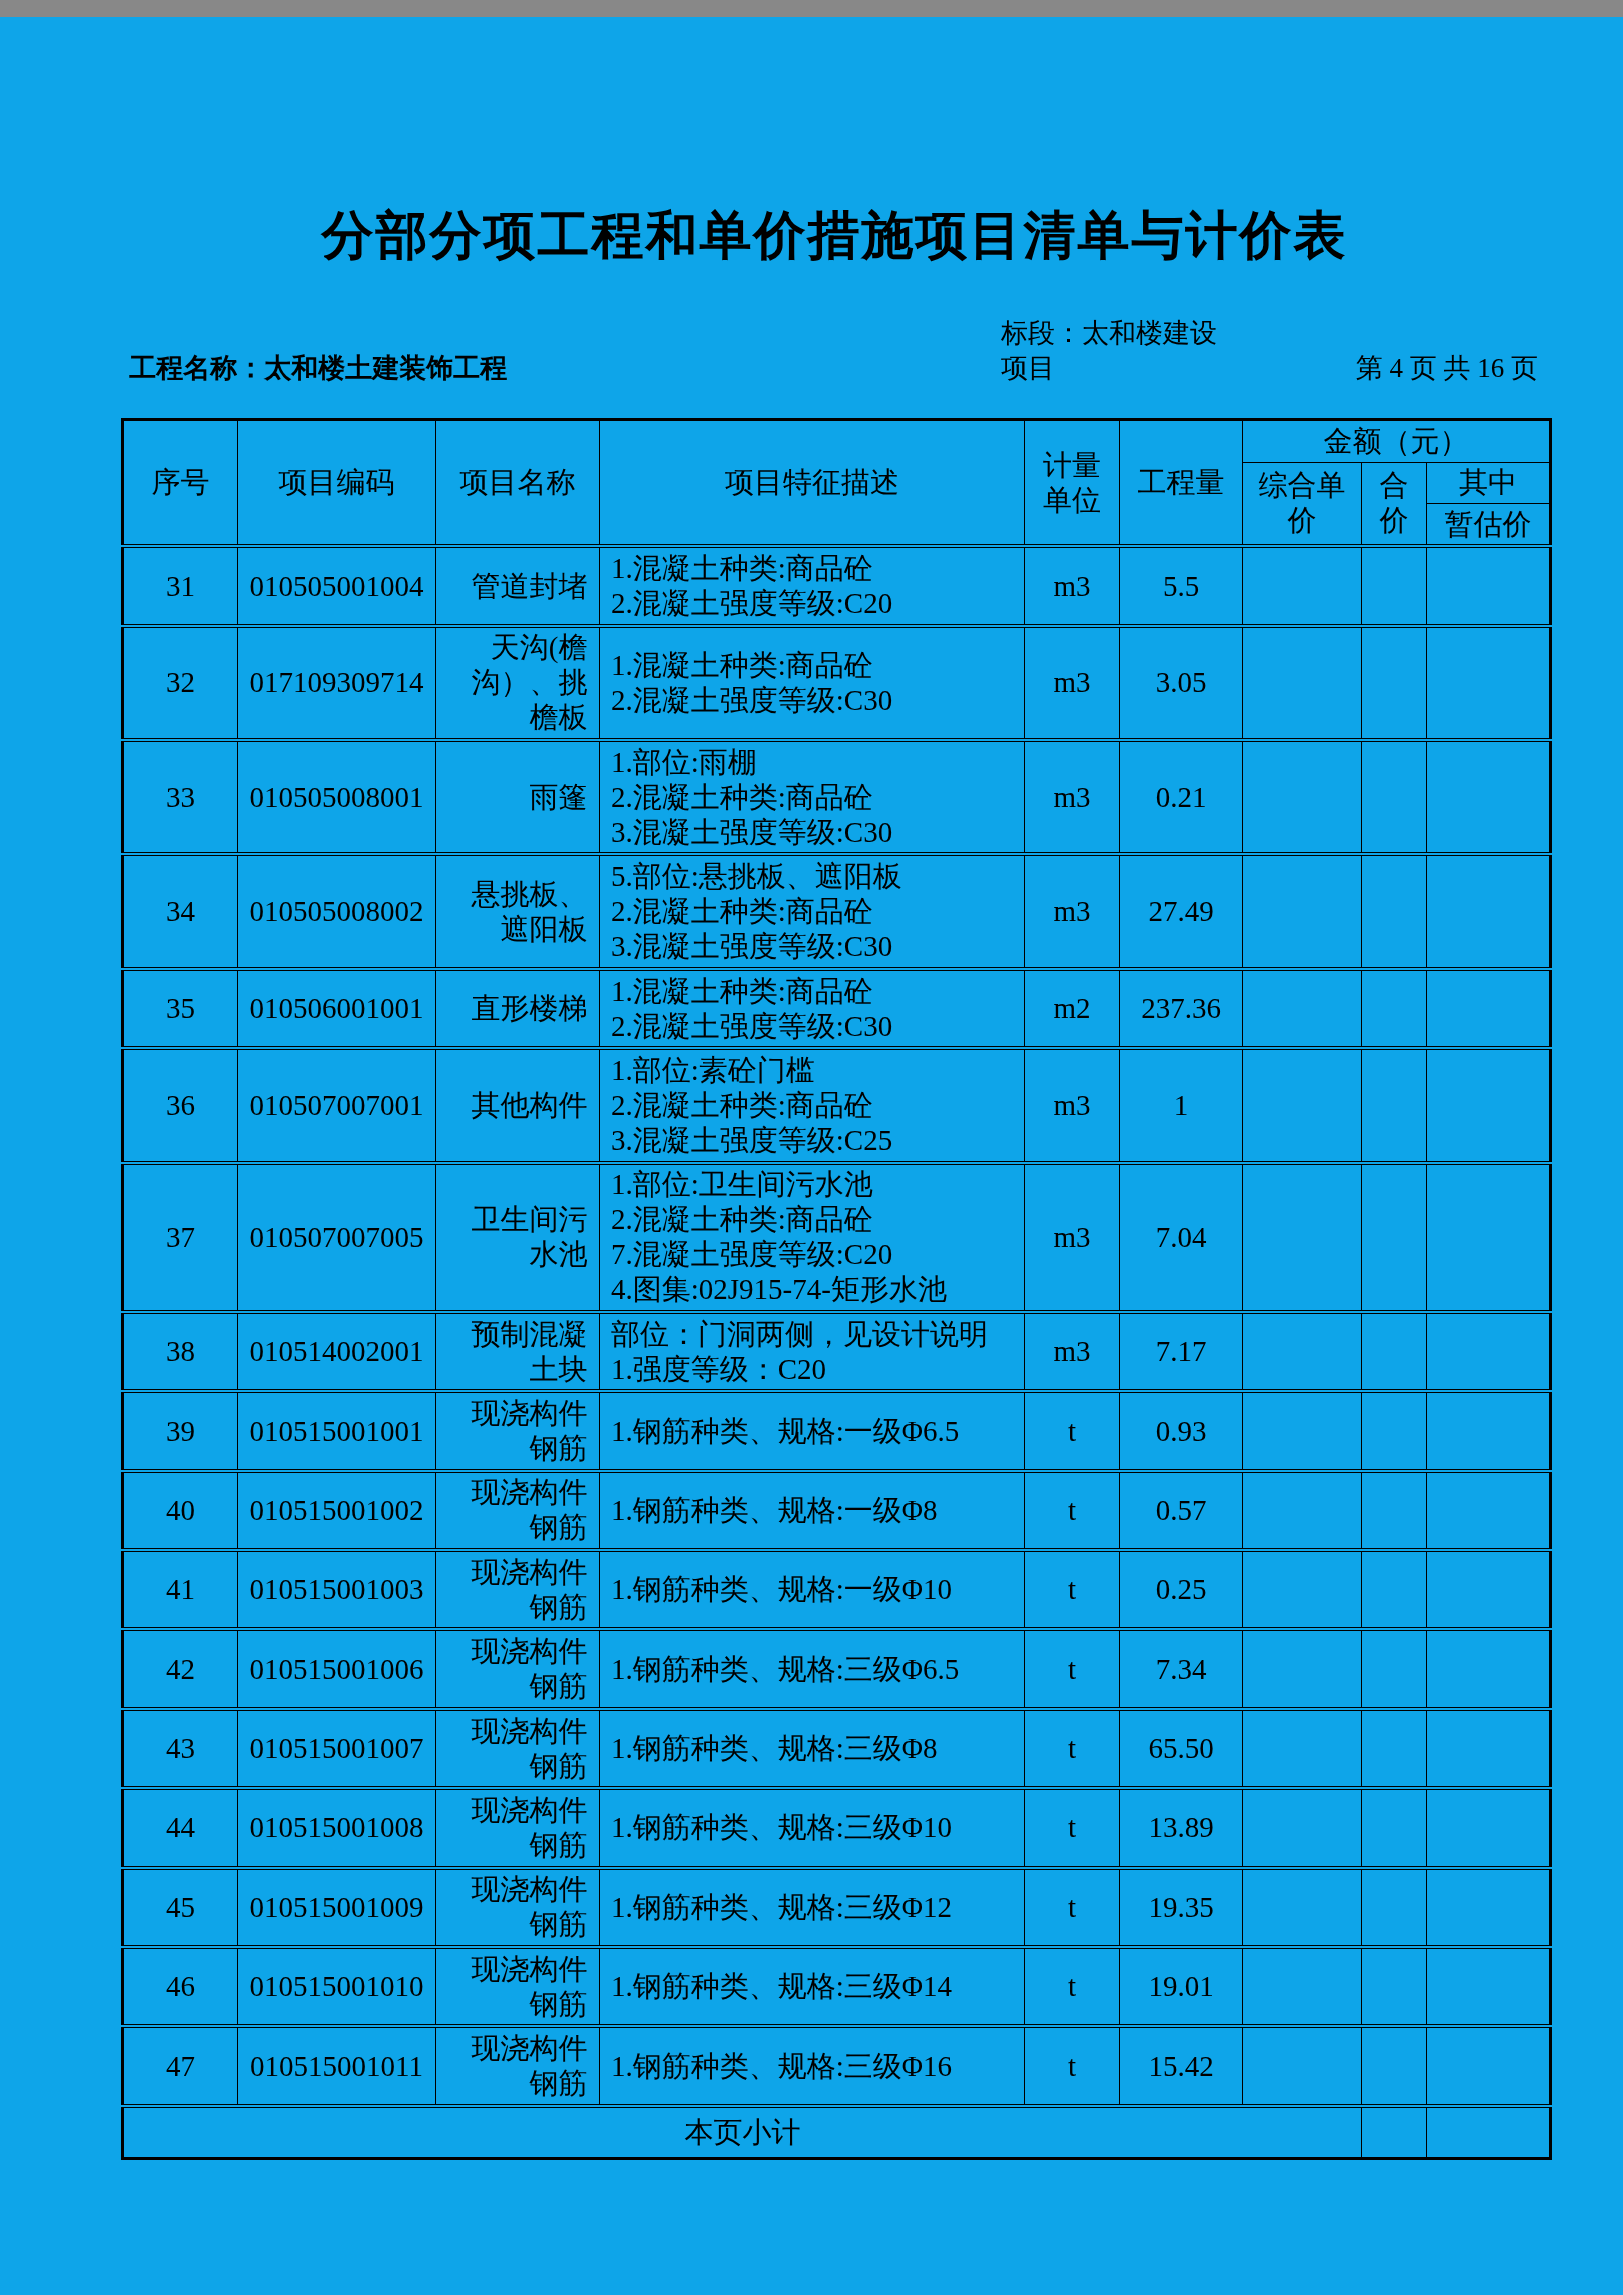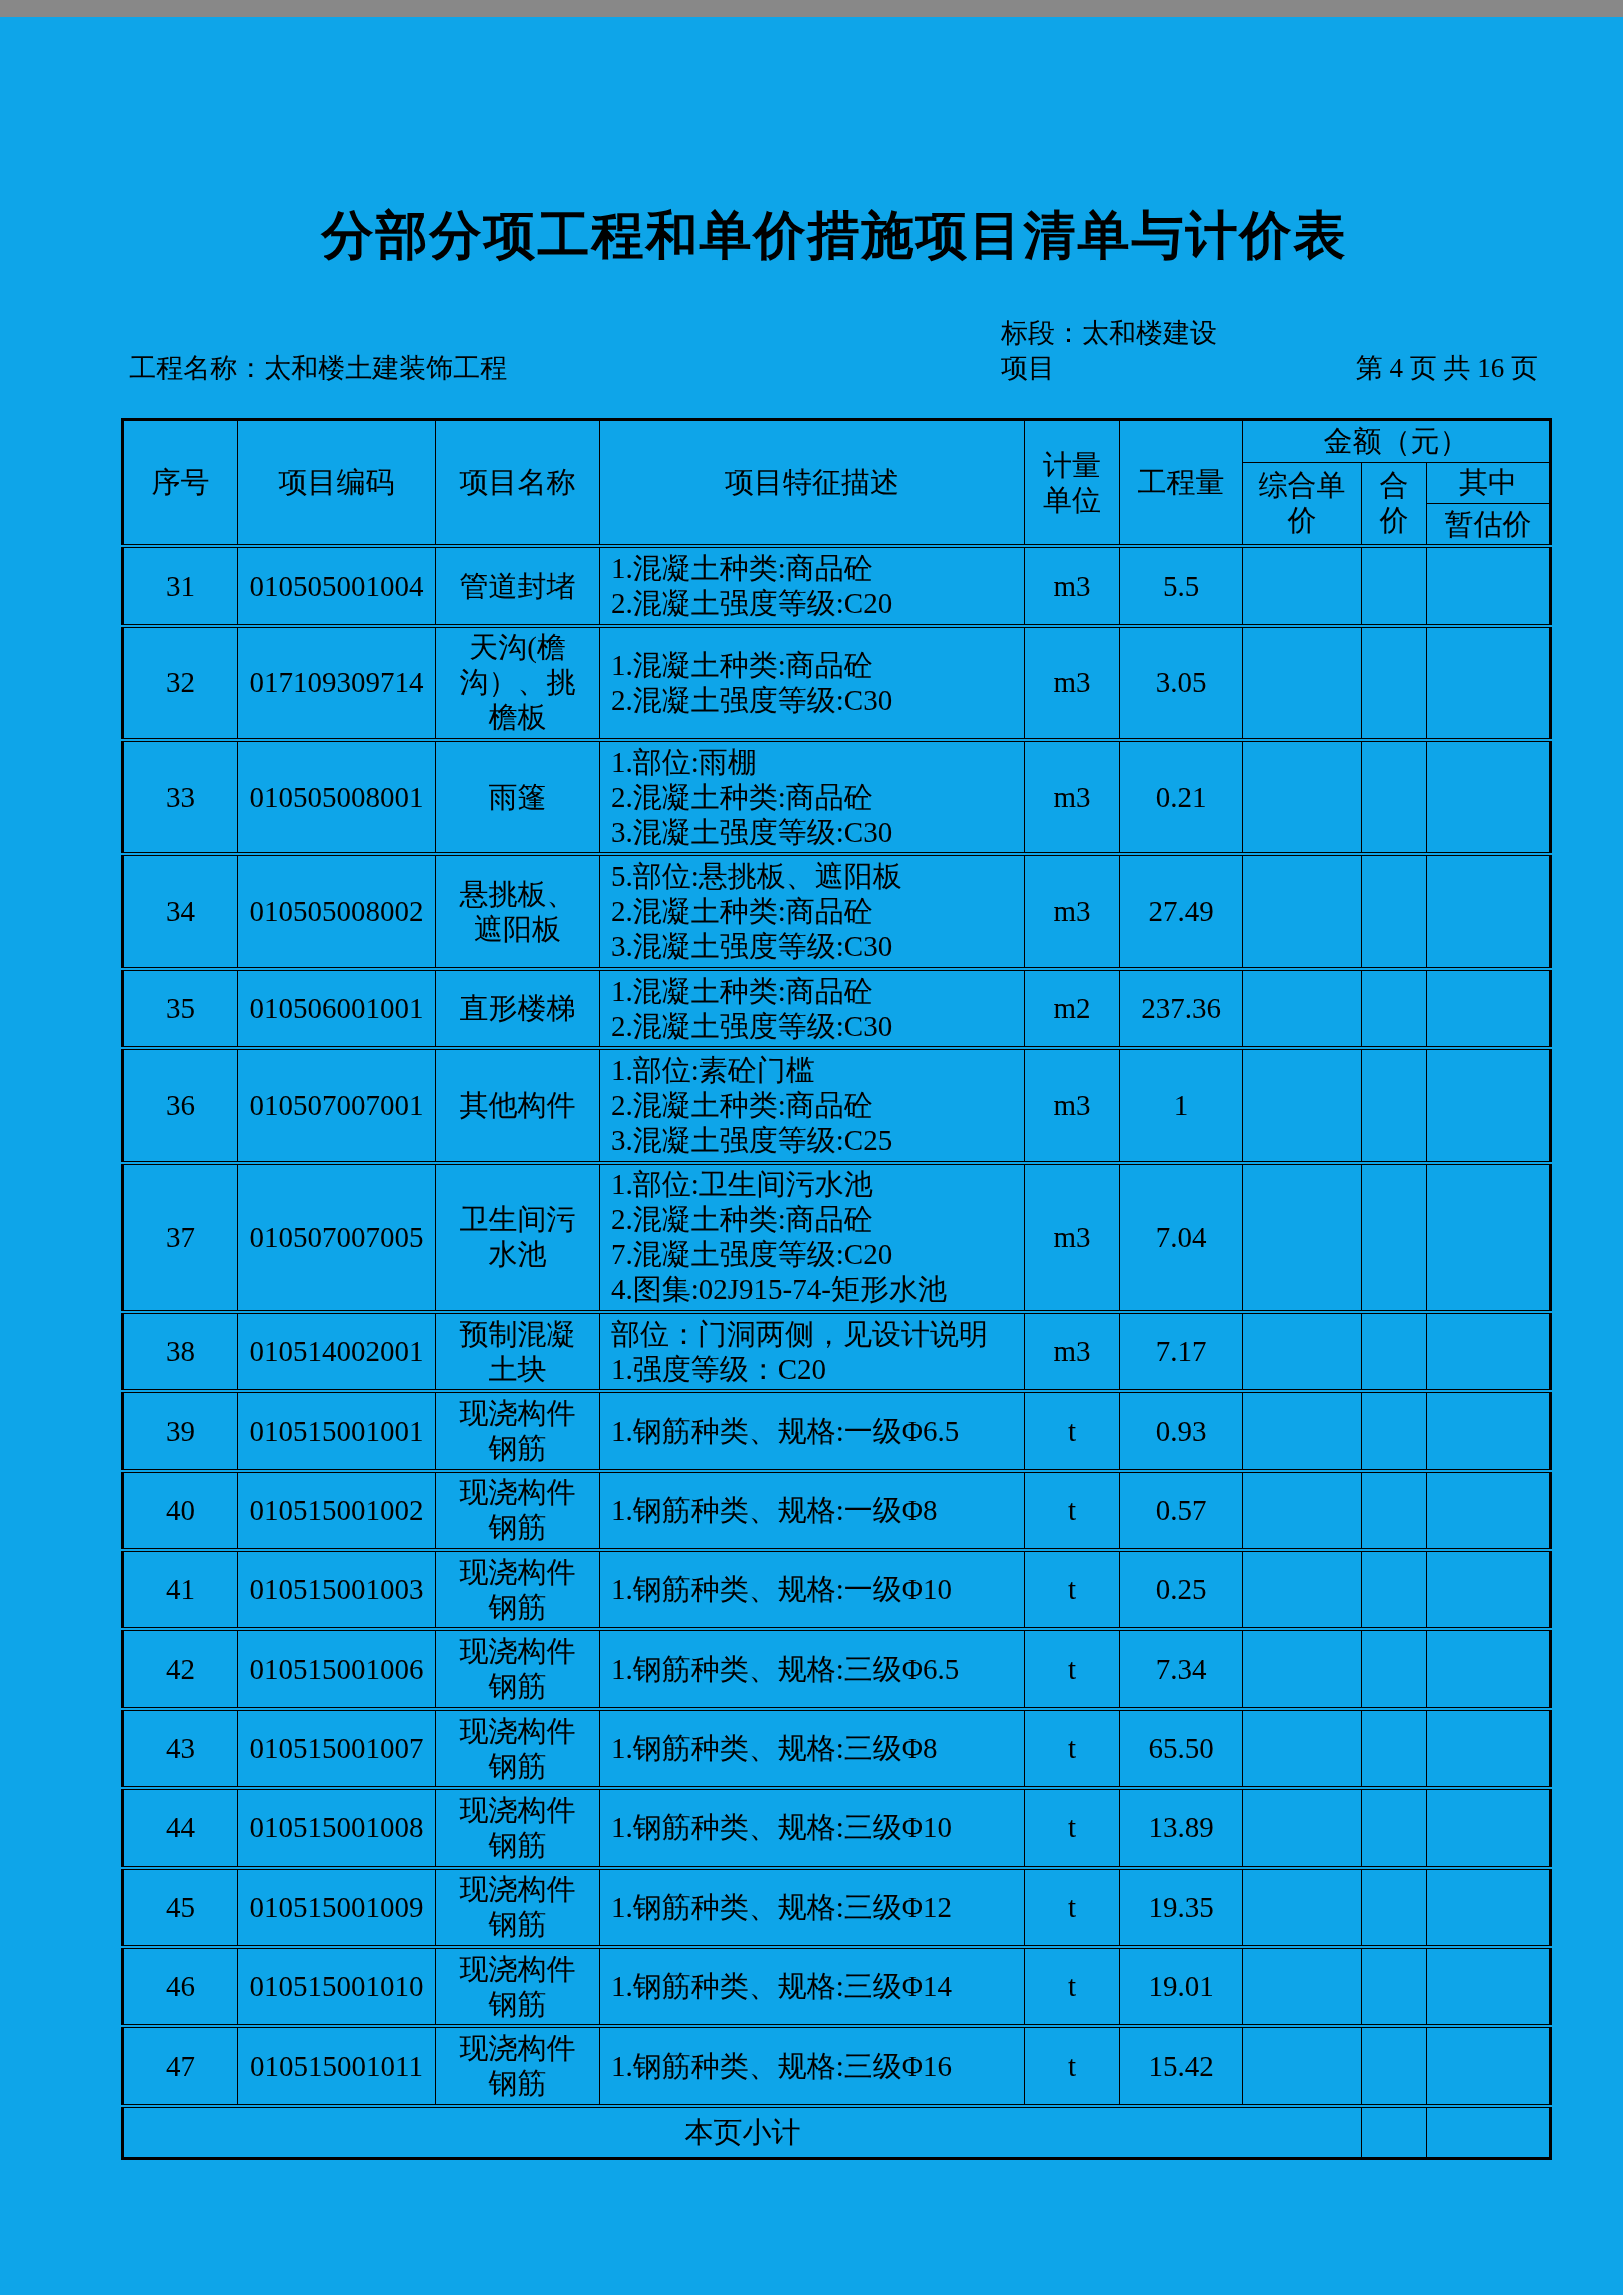--- a/index.html
+++ b/index.html
@@ -28,20 +28,21 @@
   .meta {
     position: relative;
     height: 124px;
     font-size: 27px;
   }
   .meta .project-name {
     position: absolute;
     left: 8.2px;
     bottom: 2.7px;
     white-space: nowrap;
+    font-weight: bold;
   }
   .meta .bid-block {
     position: absolute;
     left: 880px;
     bottom: 2.7px;
     line-height: 35px;
     white-space: nowrap;
   }
   .meta .page-info {
     position: absolute;
@@ -64,21 +65,21 @@
     font-weight: normal;
     text-align: center;
     vertical-align: middle;
     overflow: hidden;
     word-break: break-word;
   }
   .boq thead tr { height: 40px; }
   .boq tbody td { border-top: 4.1px double #000; }
   .boq tr.subtotal-row td { border-top: 4.1px double #000; height: 44px; }
   .boq td.cell-name {
-    text-align: center;
+    text-align: right;
     padding-left: 11.6px;
     padding-right: 11.6px;
   }
   .boq td.cell-feature {
     text-align: left;
     padding-left: 11px;
     padding-right: 5.5px;
   }
   .boq td.cell-feature div { line-height: 35px; }
 </style>

